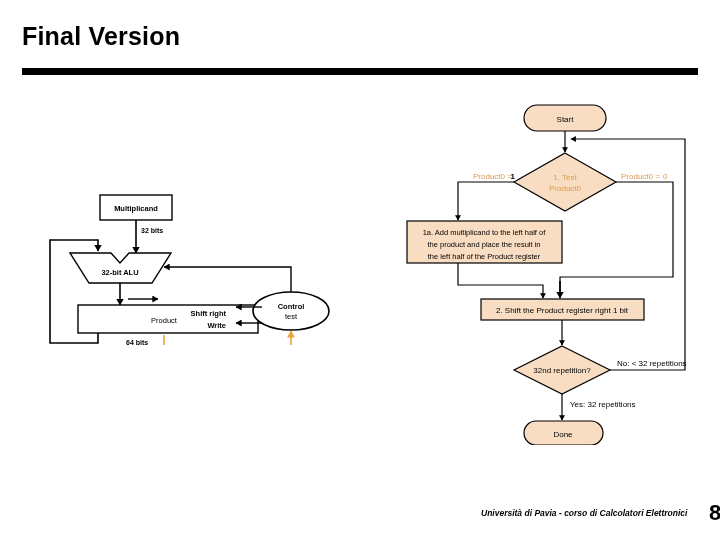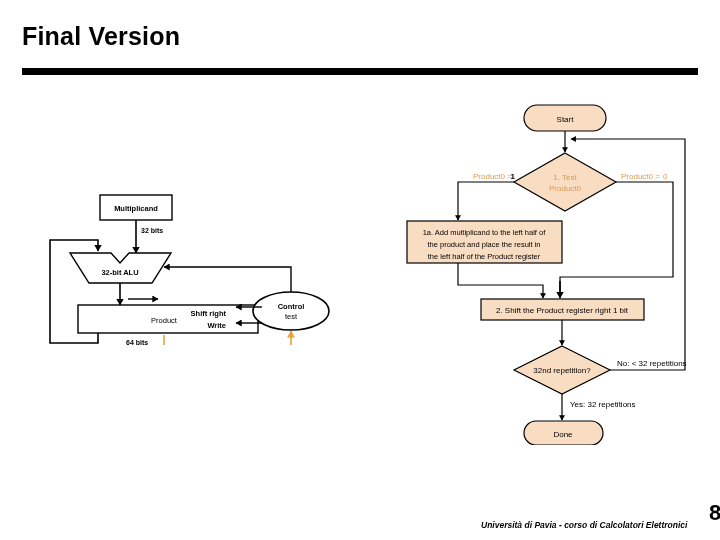--- a/index.html
+++ b/index.html
@@ -31,21 +31,20 @@
 
   
   .footer-text{
     position:absolute;
     left:481px; top:508px;
     font-size:8.5px;
     font-style:italic;
     font-weight:bold;
     color:#000000;
     white-space:nowrap;
-    margin-top:12px;
   }
   .page-number{
     position:absolute;
     left:709px; top:500px;
     font-size:22px;
     font-weight:bold;
     color:#000000;
   }
 
   

